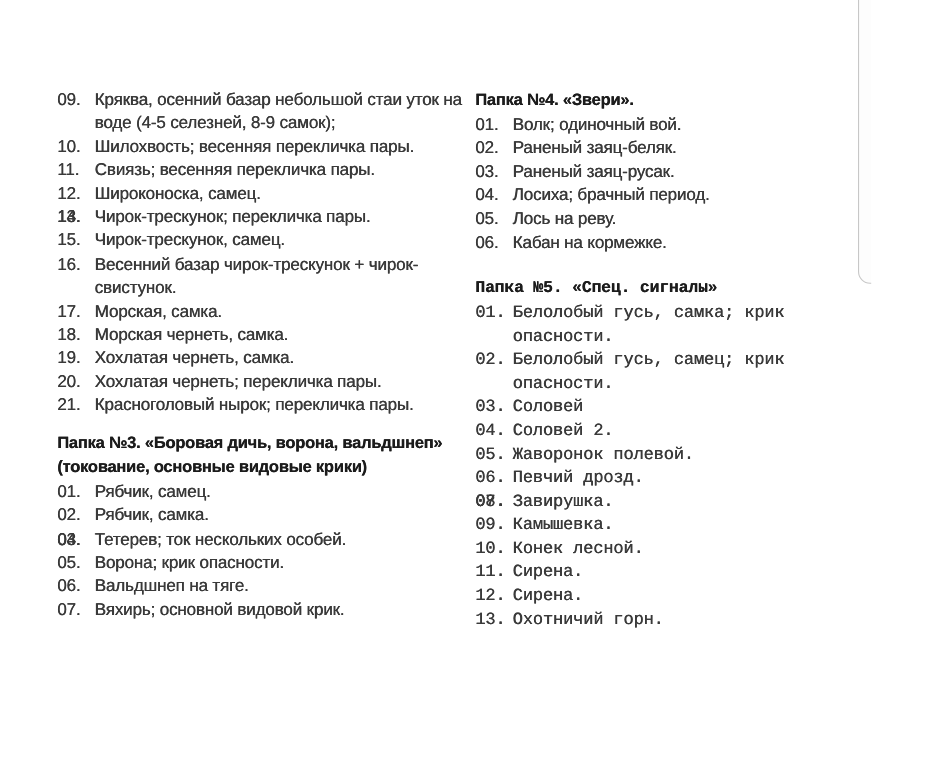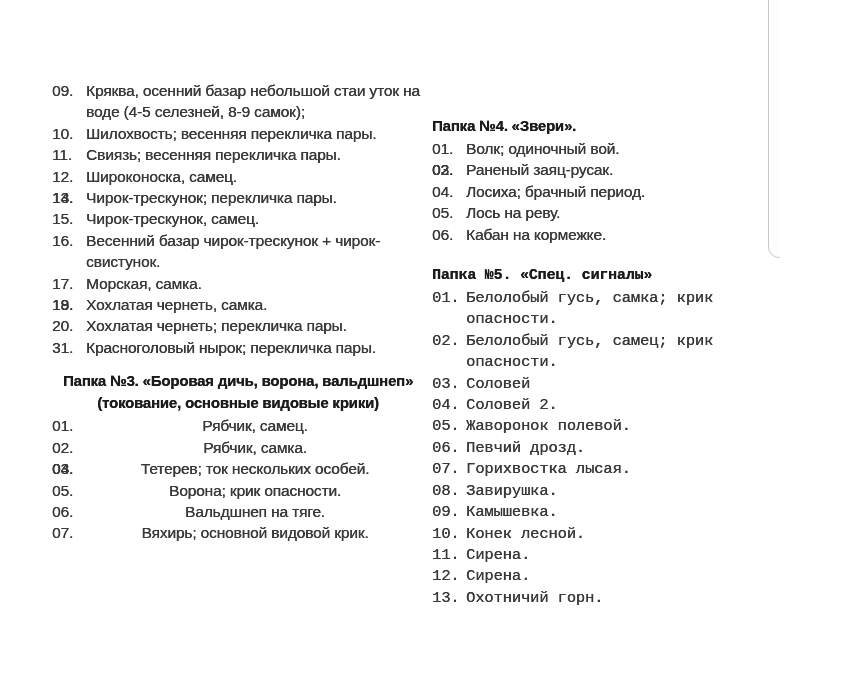--- a/index.html
+++ b/index.html
@@ -7,33 +7,34 @@
     padding: 0;
     background: #ffffff;
   }
   .page {
     position: relative;
     width: 780px;
     height: 700px;
     background: var(--background, #ffffff);
     overflow: hidden;
     font-family: "Liberation Sans", "DejaVu Sans", sans-serif;
+    padding-left: 12px;
   }
   .content {
     position: absolute;
     top: 80px;
     left: 52px;
     display: flex;
     filter: blur(0.3px);
     color: var(--body-text, #3a3a3a);
   }
   .column { display: block; }
   .column.left  { width: 372px; }
-  .column.right { width: 368px; margin-left: 8px; margin-top: 35px; }
-  .column.left  .section + .section { margin-top: 12px; text-align: center; }
+  .column.right { width: 368px; margin-left: 8px; }
+  .column.left  .section + .section { margin-top: 12px; }
   .column.right .section + .section { margin-top: 20px; font-family: Liberation Mono, monospace; }
   .heading {
     font-weight: bold;
     font-size: 15px;
     line-height: 22px;
     letter-spacing: -0.2px;
     color: var(--heading-text, #1c1c1c);
     margin-bottom: 1px;
     text-shadow: 0.25px 0 0 currentColor;
   }
@@ -71,55 +72,55 @@
         <section class="section">
           <div class="item"><span class="num">09.</span><span class="txt">Кряква, осенний базар небольшой стаи уток на воде (4-5 селезней, 8-9 самок);</span></div>
           <div class="item"><span class="num">10.</span><span class="txt">Шилохвость; весенняя перекличка пары.</span></div>
           <div class="item"><span class="num">11.</span><span class="txt">Свиязь; весенняя перекличка пары.</span></div>
           <div class="item"><span class="num">12.</span><span class="txt">Широконоска, самец.</span></div>
           <div class="item"><span class="num">13.</span></div>
           <div class="item"><span class="num">14.</span><span class="txt">Чирок-трескунок; перекличка пары.</span></div>
           <div class="item"><span class="num">15.</span><span class="txt">Чирок-трескунок, самец.</span></div>
           <div class="item"><span class="num">16.</span><span class="txt">Весенний базар чирок-трескунок + чирок-свистунок.</span></div>
           <div class="item"><span class="num">17.</span><span class="txt">Морская, самка.</span></div>
-          <div class="item"><span class="num">18.</span></div>
+          <div class="item"><span class="num">18.</span><span class="txt">Морская чернеть, самка.</span></div>
           <div class="item"><span class="num">19.</span><span class="txt">Хохлатая чернеть, самка.</span></div>
           <div class="item"><span class="num">20.</span><span class="txt">Хохлатая чернеть; перекличка пары.</span></div>
-          <div class="item"><span class="num">31.</span><span class="txt">Красноголовый нырок; перекличка пары.</span></div>
+          <div class="item"><span class="num">21.</span><span class="txt">Красноголовый нырок; перекличка пары.</span></div>
         </section>
         <section class="section">
           <div class="heading">Папка №3. «Боровая дичь, ворона, вальдшнеп» (токование, основные видовые крики)</div>
           <div class="item"><span class="num">01.</span><span class="txt">Рябчик, самец.</span></div>
           <div class="item"><span class="num">02.</span><span class="txt">Рябчик, самка.</span></div>
           <div class="item"><span class="num">03.</span></div>
           <div class="item"><span class="num">04.</span><span class="txt">Тетерев; ток нескольких особей.</span></div>
           <div class="item"><span class="num">05.</span><span class="txt">Ворона; крик опасности.</span></div>
           <div class="item"><span class="num">06.</span><span class="txt">Вальдшнеп на тяге.</span></div>
           <div class="item"><span class="num">07.</span><span class="txt">Вяхирь; основной видовой крик.</span></div>
         </section>
       </div>
     <div class="column right">
         <section class="section">
           <div class="heading">Папка №4. «Звери».</div>
           <div class="item"><span class="num">01.</span><span class="txt">Волк; одиночный вой.</span></div>
-          <div class="item"><span class="num">02.</span></div>
+          <div class="item"><span class="num">02.</span><span class="txt">Раненый заяц-беляк.</span></div>
           <div class="item"><span class="num">03.</span><span class="txt">Раненый заяц-русак.</span></div>
           <div class="item"><span class="num">04.</span><span class="txt">Лосиха; брачный период.</span></div>
           <div class="item"><span class="num">05.</span><span class="txt">Лось на реву.</span></div>
           <div class="item"><span class="num">06.</span><span class="txt">Кабан на кормежке.</span></div>
         </section>
         <section class="section">
           <div class="heading">Папка №5. «Спец. сигналы»</div>
           <div class="item"><span class="num">01.</span><span class="txt">Белолобый гусь, самка; крик опасности.</span></div>
           <div class="item"><span class="num">02.</span><span class="txt">Белолобый гусь, самец; крик опасности.</span></div>
           <div class="item"><span class="num">03.</span><span class="txt">Соловей</span></div>
           <div class="item"><span class="num">04.</span><span class="txt">Соловей 2.</span></div>
           <div class="item"><span class="num">05.</span><span class="txt">Жаворонок полевой.</span></div>
           <div class="item"><span class="num">06.</span><span class="txt">Певчий дрозд.</span></div>
-          <div class="item"><span class="num">07.</span><span class="txt">Горихвостка лысая.</span></div>
+          <div class="item"><span class="num">07.</span></div>
           <div class="item"><span class="num">08.</span><span class="txt">Завирушка.</span></div>
           <div class="item"><span class="num">09.</span><span class="txt">Камышевка.</span></div>
           <div class="item"><span class="num">10.</span><span class="txt">Конек лесной.</span></div>
           <div class="item"><span class="num">11.</span><span class="txt">Сирена.</span></div>
           <div class="item"><span class="num">12.</span><span class="txt">Сирена.</span></div>
           <div class="item"><span class="num">13.</span><span class="txt">Охотничий горн.</span></div>
         </section>
       </div>
   </div>
   <div class="scrollbar-thumb"></div>

